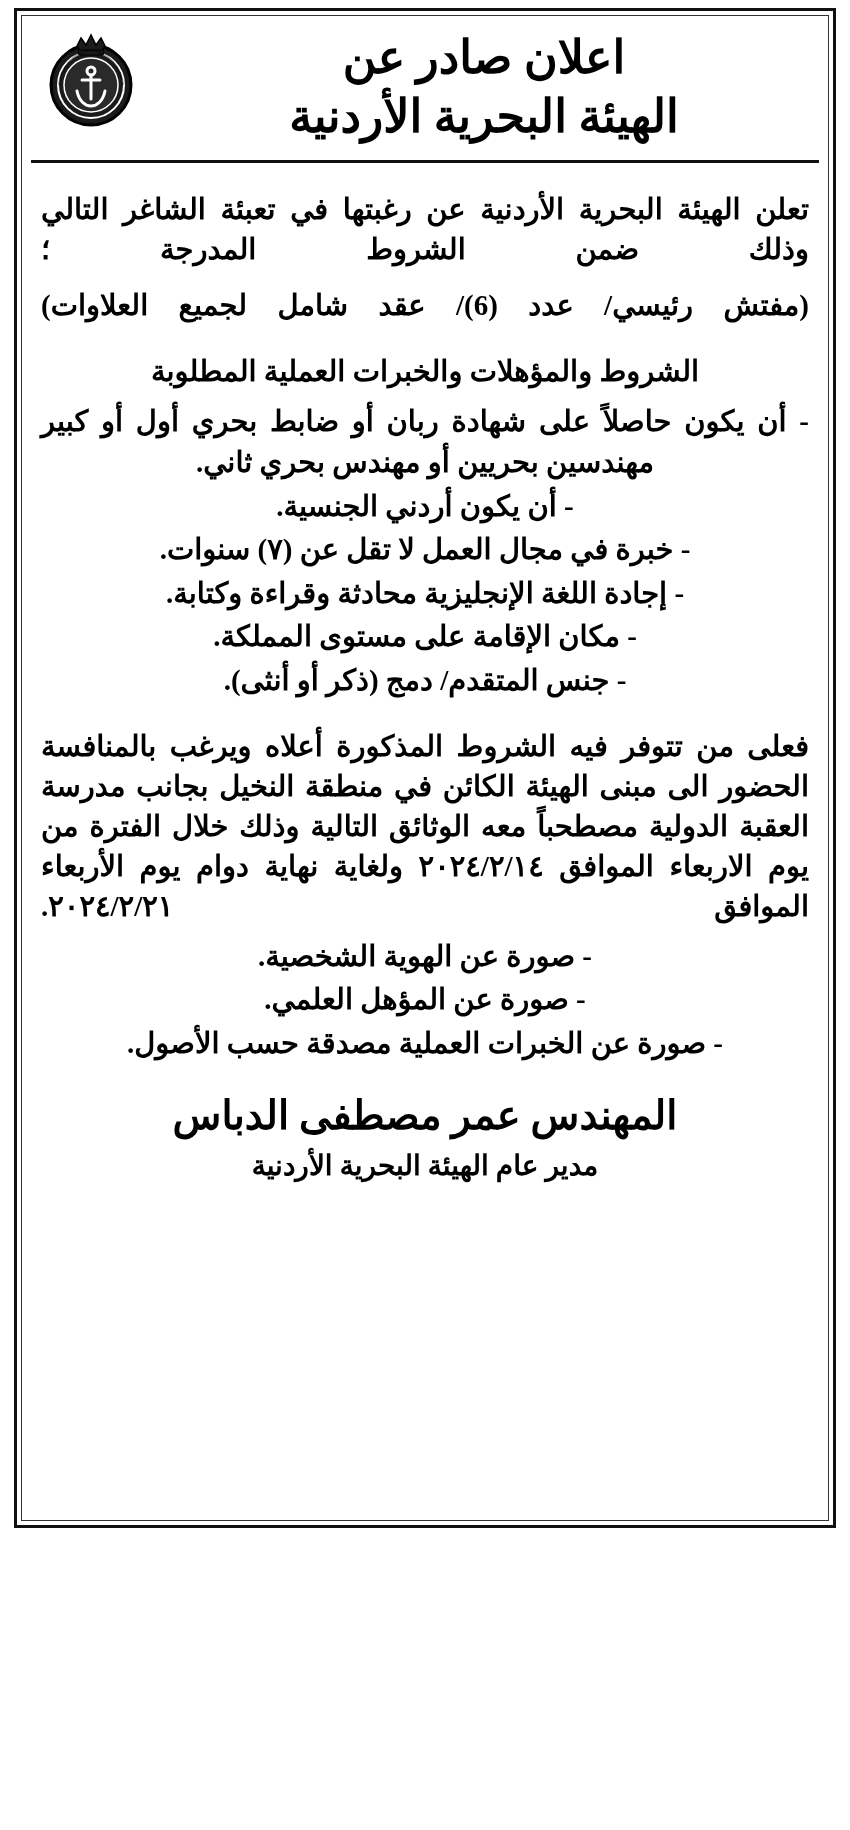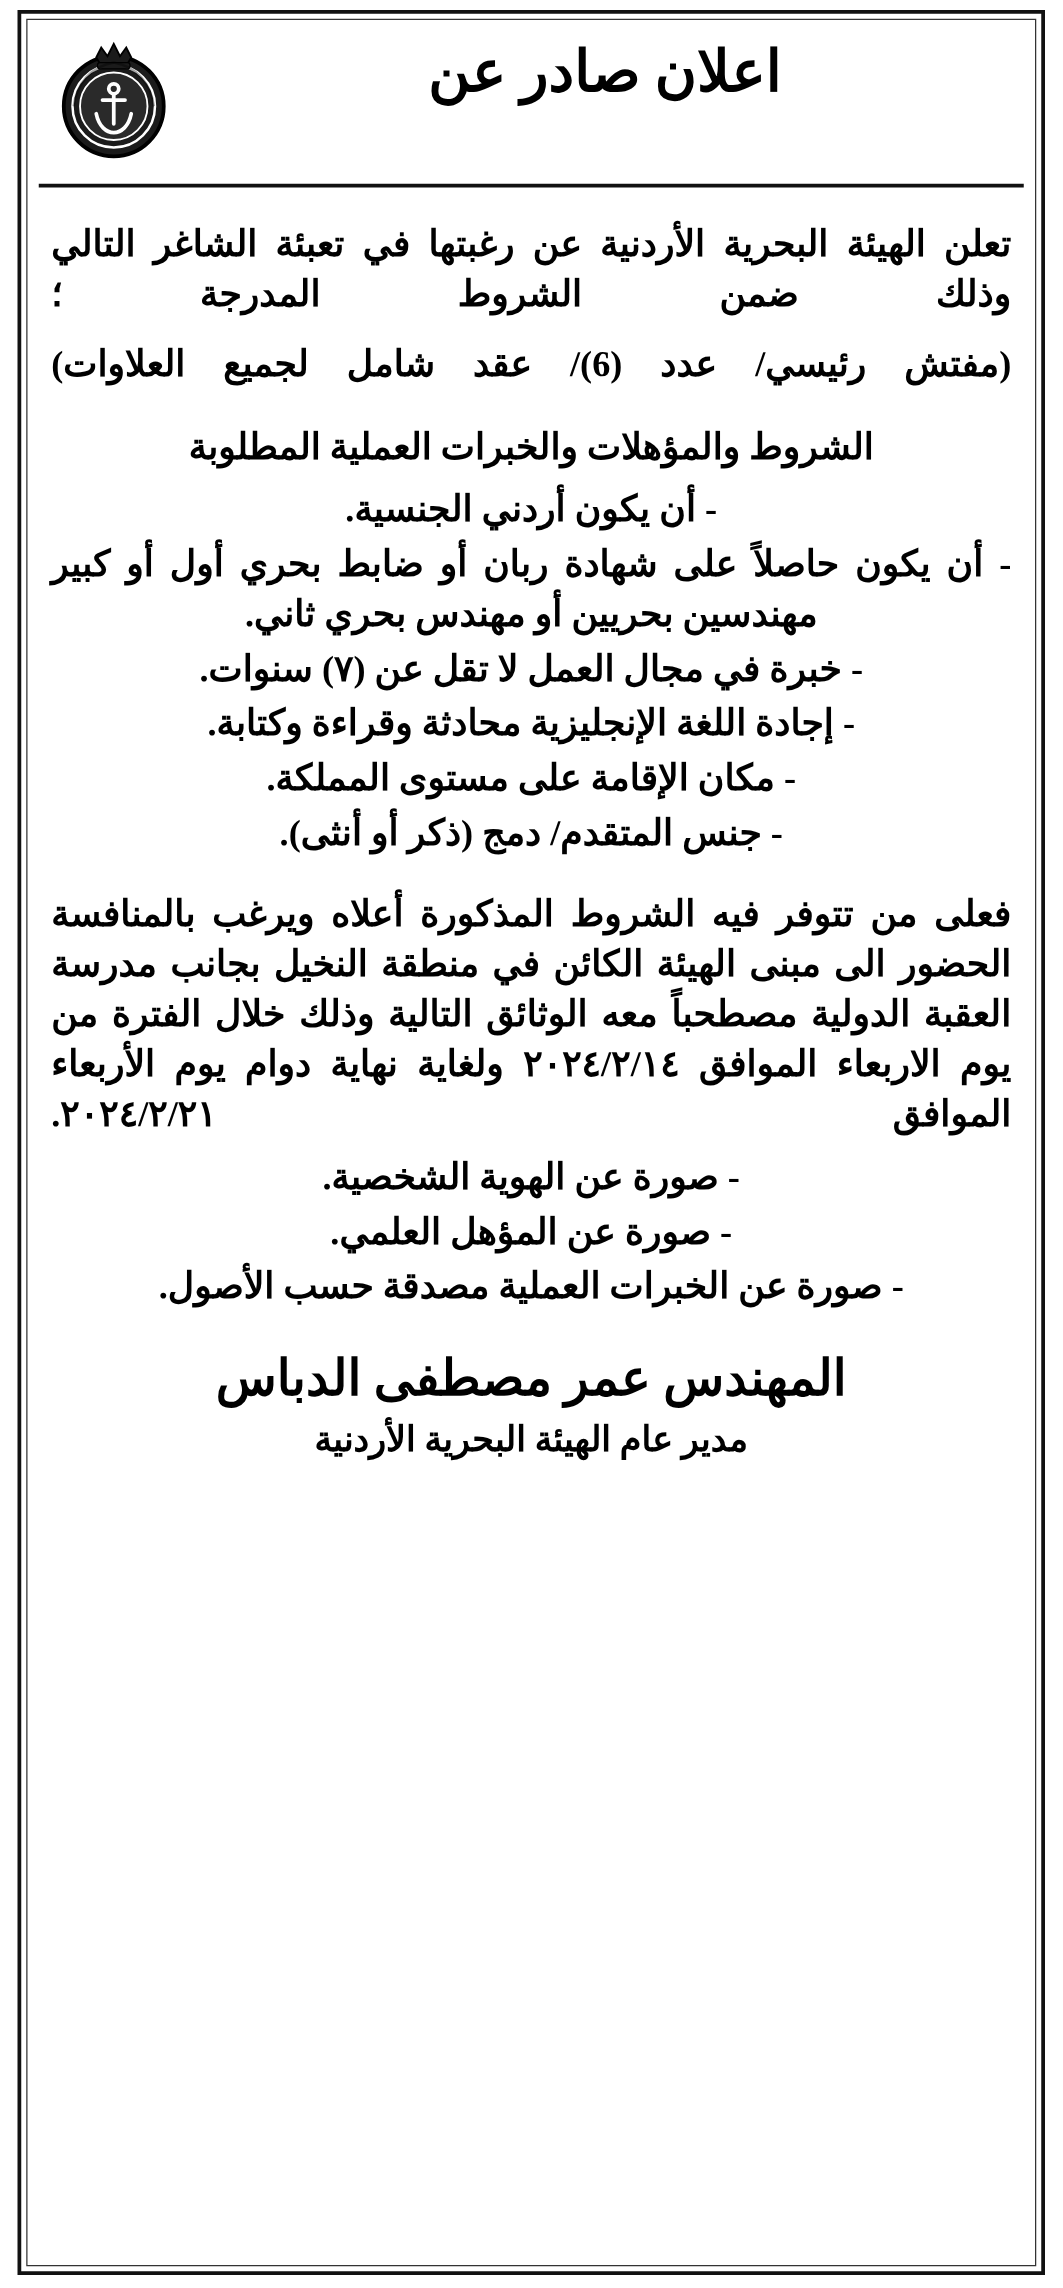--- a/index.html
+++ b/index.html
@@ -19,21 +19,21 @@
     width: 850px;
     height: 1830px;
     background: #ffffff;
     box-sizing: border-box;
   }
   .ad-frame {
     position: absolute;
     left: 14px;
     top: 8px;
     width: 822px;
-    height: 1812px;
+    height: 1520px;
     border: 3px solid #111;
     box-sizing: border-box;
     background: #fff;
     padding: 6px 10px 10px 10px;
   }
   .inner-rule {
     position: absolute;
     left: 4px;
     right: 4px;
     top: 4px;
@@ -166,38 +166,39 @@
             <line x1="43" y1="51" x2="61" y2="51"></line>
             <path d="M38 62 C40 72 46 77 52 77 C58 77 64 72 66 62"></path>
           </g>
 
           <path d="M20 56 C22 38 34 24 52 21" fill="none" stroke="#000" stroke-width="2" opacity="0.35"></path>
           <path d="M84 56 C82 38 70 24 52 21" fill="none" stroke="#000" stroke-width="2" opacity="0.35"></path>
         </svg>
       </div>
       <div class="header-titles">
         <div class="title-line1">اعلان صادر عن</div>
+        <div class="title-line2">الهيئة البحرية الأردنية</div>
       </div>
     </div>
 
     <div class="divider"></div>
 
     <div class="body">
 
       <p class="para justify-both">تعلن الهيئة البحرية الأردنية عن رغبتها في تعبئة الشاغر التالي وذلك ضمن الشروط المدرجة ؛</p>
       <p class="para justify-both">(مفتش رئيسي/ عدد (6)/ عقد شامل لجميع العلاوات)</p>
 
       <div class="spacer-6"></div>
 
       <p class="para center">الشروط والمؤهلات والخبرات العملية المطلوبة</p>
 
       <div class="spacer-6"></div>
 
+      <p class="bullet justify-both">- أن يكون حاصلاً على شهادة ربان أو ضابط بحري أول أو كبير مهندسين بحريين أو مهندس بحري ثاني.</p>
       <p class="bullet">- أن يكون أردني الجنسية.</p>
-      <p class="bullet justify-both">- أن يكون حاصلاً على شهادة ربان أو ضابط بحري أول أو كبير مهندسين بحريين أو مهندس بحري ثاني.</p>
       <p class="bullet">- خبرة في مجال العمل لا تقل عن (٧) سنوات.</p>
       <p class="bullet">- إجادة اللغة الإنجليزية محادثة وقراءة وكتابة.</p>
       <p class="bullet">- مكان الإقامة على مستوى المملكة.</p>
       <p class="bullet">- جنس المتقدم/ دمج (ذكر أو أنثى).</p>
 
       <div class="spacer-6"></div>
 
       <p class="para justify-both">فعلى من تتوفر فيه الشروط المذكورة أعلاه ويرغب بالمنافسة الحضور الى مبنى الهيئة الكائن في منطقة النخيل بجانب مدرسة العقبة الدولية مصطحباً معه الوثائق التالية وذلك خلال الفترة من يوم الاربعاء الموافق ٢٠٢٤/٢/١٤ ولغاية نهاية دوام يوم الأربعاء الموافق ٢٠٢٤/٢/٢١.</p>
 
       <div class="spacer-6"></div>

